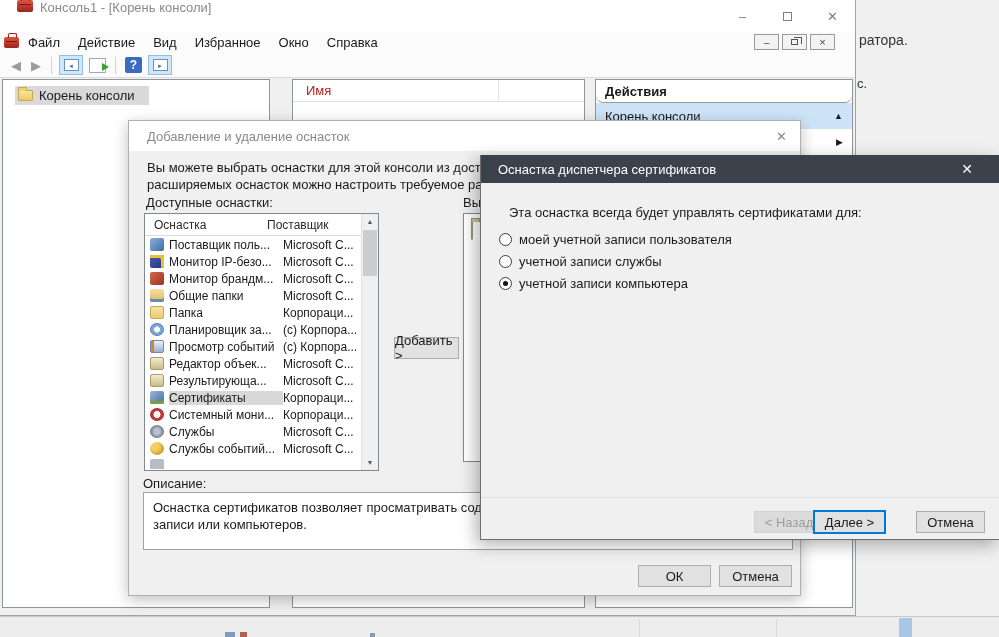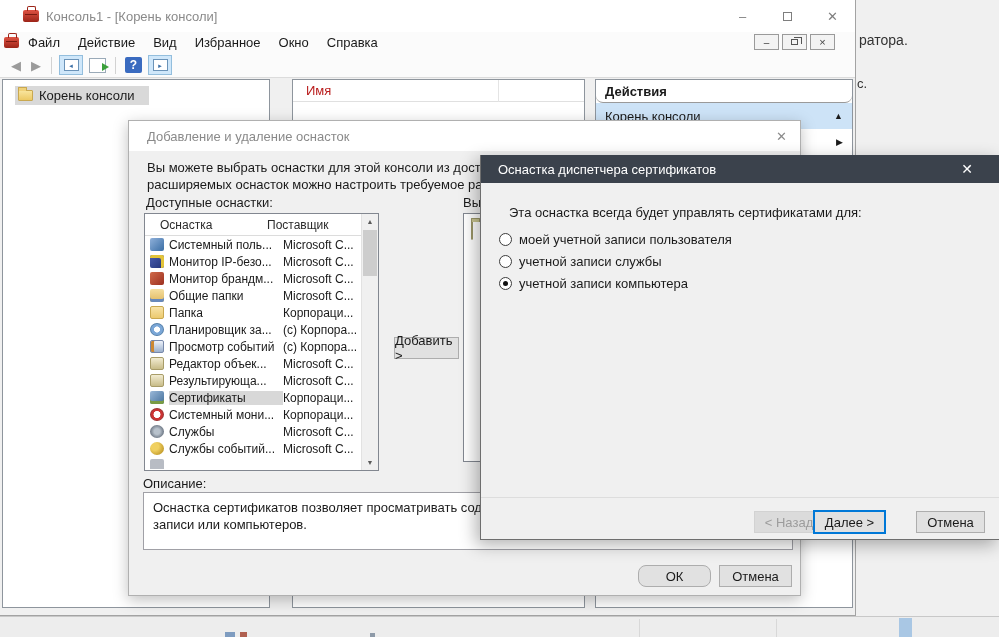--- a/index.html
+++ b/index.html
@@ -2,21 +2,21 @@
 <html><head>
 <meta charset="utf-8">
 <style>
   * { margin:0; padding:0; box-sizing:border-box; }
   body { font-family:"Liberation Sans", sans-serif; background:#f0f0f0; }
   .desktop { position:relative; width:999px; height:637px; background:#f0f0f0; overflow:hidden; color:#1a1a1a; }
   .abs { position:absolute; }
 
   
   .mw { position:absolute; left:0; top:0; width:856px; height:616px; background:#f0f0f0; border:1px solid #a3a3a3; border-left:none; border-top:none; }
-  .mw-title { height:32px; background:#ffffff; display:flex; align-items:center; padding-left:23px; }
+  .mw-title { height:32px; background:#ffffff; display:flex; align-items:flex-start; padding-left:17px; }
   .mw-title-text { font-size:13px; color:#8a8a8a; margin-left:7px; }
   .win-btns { margin-left:auto; display:flex; height:32px; }
   .win-btn { width:45px; height:32px; display:flex; align-items:center; justify-content:center; color:#7e7e7e; font-size:13px; }
   .glyph-max { width:9px; height:9px; border:1px solid #7e7e7e; }
   .mmc { width:16px; height:12px; background:linear-gradient(#df5343,#9c2418); border-radius:2px; position:relative; flex:none; }
   .mmc::before { content:""; position:absolute; top:-4px; left:4px; width:7px; height:4px; border:1px solid #9c2418; border-bottom:none; border-radius:2px 2px 0 0; }
   .mmc::after { content:""; position:absolute; left:2px; top:4px; right:2px; height:1px; background:#7a1a10; }
 
   .mw-menu { height:21px; background:#fbfbfb; display:flex; align-items:center; padding-left:4px; position:relative; }
   .menu-item { font-size:13px; padding:0 9px; color:#1a1a1a; }
@@ -57,21 +57,21 @@
   .bg-frag { position:absolute; color:#333; }
 
   
   .dlg1 { position:absolute; left:128px; top:120px; width:673px; height:476px; background:#f0f0f0; border:1px solid #b0b0b0; box-shadow:0 4px 14px rgba(0,0,0,0.25); }
   .dlg1-title { height:30px; background:#fff; display:flex; align-items:center; padding-left:18px; font-size:13px; color:#8a8a8a; }
   .dlg1-close { position:absolute; right:13px; top:8px; color:#8a8a8a; font-size:13px; }
   .intro { position:absolute; left:18px; top:38px; font-size:13px; line-height:17px; }
   .lbl { position:absolute; font-size:13px; }
   .listbox { position:absolute; left:15px; top:92px; width:235px; height:258px; background:#fff; border:1px solid #828790; }
   .lb-header { height:22px; display:flex; align-items:center; border-bottom:1px solid #dcdcdc; font-size:12px; color:#2b2b2b; position:relative; width:217px; }
-  .lb-header .c1 { padding-left:15px; width:122px; }
+  .lb-header .c1 { padding-left:9px; width:122px; }
   .lb-rows { height:233px; overflow:hidden; width:217px; }
   .srow { height:17px; display:flex; align-items:center; padding-left:5px; font-size:12px; }
   .sname { width:114px; white-space:nowrap; overflow:hidden; }
   .srow.selected .sname { background:#d8d8d8; }
   .svendor { flex:1; white-space:nowrap; overflow:hidden; }
   .scroll { position:absolute; right:0; top:0; bottom:0; width:17px; background:#f0f0f0; border-left:1px solid #e2e2e2; }
   .scroll .up, .scroll .down { position:absolute; left:0; width:16px; height:15px; display:flex; align-items:center; justify-content:center; font-size:7px; color:#5a5a5a; }
   .scroll .up { top:0; } .scroll .down { bottom:0; }
   .scroll .thumb { position:absolute; left:1px; top:16px; width:14px; height:46px; background:#cdcdcd; }
   .ic { width:14px; height:13px; margin-right:5px; border-radius:2px; flex:none; }
@@ -211,21 +211,21 @@
 
     <div class="listbox">
       <div class="lb-header">
         <span class="c1">Оснастка</span>
         <span>Поставщик</span>
       </div>
       <div class="lb-rows">
 
           <div class="srow">
             <span class="ic ic-local-users"></span>
-            <span class="sname">Системный поль...</span>
+            <span class="sname">Поставщик поль...</span>
             <span class="svendor">Microsoft C...</span>
           </div>
 
           <div class="srow">
             <span class="ic ic-ipsec-monitor"></span>
             <span class="sname">Монитор IP-безо...</span>
             <span class="svendor">Microsoft C...</span>
           </div>
 
           <div class="srow">
@@ -312,21 +312,21 @@
     <div class="sel-list">
       <span class="folder olive"></span>
     </div>
 
     <div class="lbl" style="left:14px; top:355px;">Описание:</div>
     <div class="descbox">
       <div>Оснастка сертификатов позволяет просматривать содержимое х</div>
       <div>записи или компьютеров.</div>
     </div>
 
-    <div class="btn abs" style="left:509px; top:444px; width:73px; height:22px;border-radius:8px;">ОК</div>
+    <div class="btn abs" style="left:509px; top:444px; width:73px; height:22px;">ОК</div>
     <div class="btn abs" style="left:590px; top:444px; width:73px; height:22px;">Отмена</div>
   </div>
 
   <div class="dlg2">
     <div class="dlg2-title">
       <span>Оснастка диспетчера сертификатов</span>
       <span class="dlg2-close">✕</span>
     </div>
 
     <div class="lbl" style="left:28px; top:50px;">Эта оснастка всегда будет управлять сертификатами для:</div>

